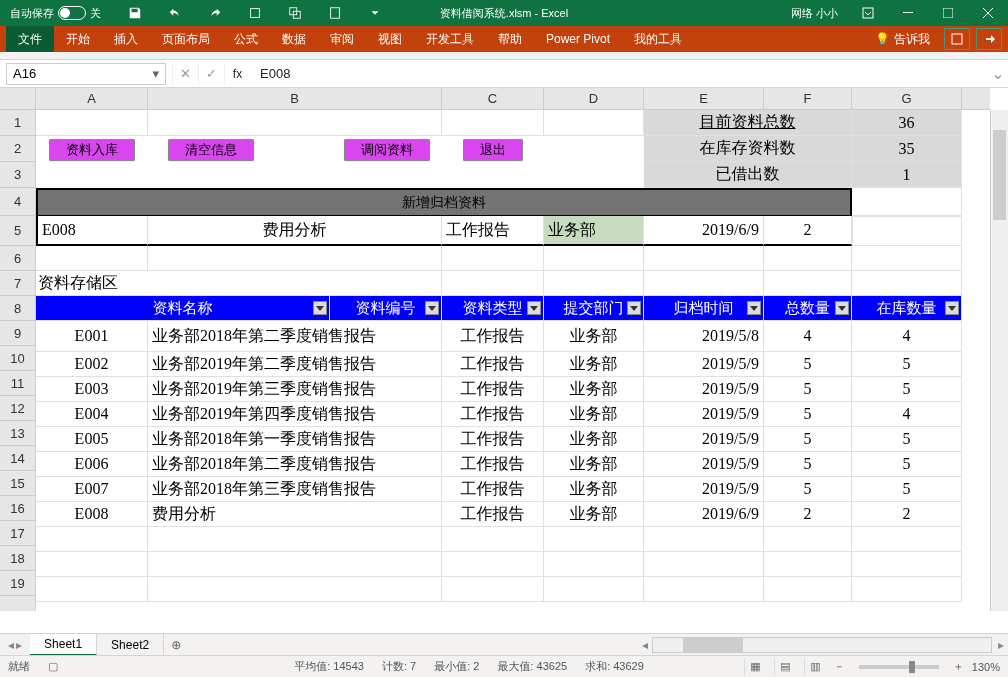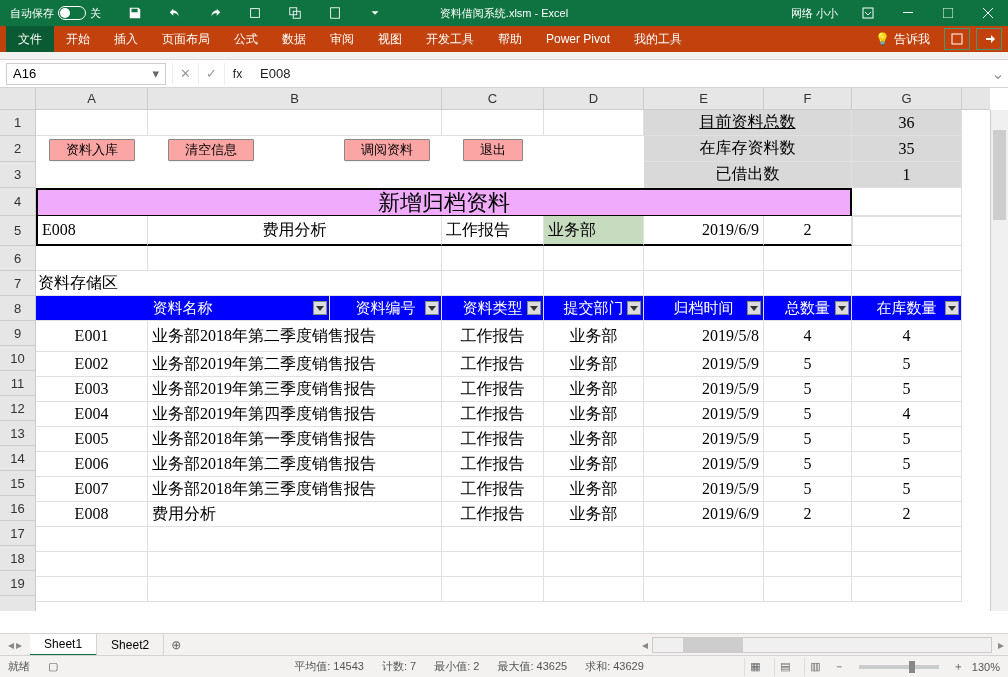--- a/index.html
+++ b/index.html
@@ -48,29 +48,29 @@
 .row-h { border-bottom: 1px solid #ccc; display: flex; align-items: center; justify-content: center; font-size: 13px; color: #333; }
 .cells { position: absolute; left: 36px; top: 22px; right: 18px; bottom: 18px; }
 .row { display: flex; position: relative; }
 .cell { border-right: 1px solid #e0e0e0; border-bottom: 1px solid #e0e0e0; font-size: 14px; display: flex; align-items: center; padding: 0 4px; overflow: hidden; white-space: nowrap; }
 
 
 .wA { width: 112px; } .wB { width: 294px; } .wC { width: 102px; } .wD { width: 100px; }
 .wE { width: 120px; } .wF { width: 88px; } .wG { width: 110px; }
 
 
-.form-btn { background: #fca5a5; border: 1px solid #888; border-radius: 1px; height: 22px; padding: 0 16px; font-size: 13px; display: inline-flex; align-items: center; cursor: pointer; box-shadow: 0 1px 0 rgba(0,0,0,.05); margin-top: 1px; }
+.form-btn { background: #d946ef; border: 1px solid #888; border-radius: 1px; height: 22px; padding: 0 16px; font-size: 13px; display: inline-flex; align-items: center; cursor: pointer; box-shadow: 0 1px 0 rgba(0,0,0,.05); margin-top: 1px; }
 .spacer { width: 30px; }
 
 
 .summary-bg { background: #d9d9d9; }
 .summary-text { font-family: "SimSun"; font-size: 16px; }
 
 
-.archive-title { background: #f0abfc; font-family: "SimSun"; font-size: 22px; justify-content: center; border: 2px solid #000 !important; border-bottom: 1px solid #000 !important; text-align: center; }
+.archive-title { background: #737373; font-family: "SimSun"; font-size: 14px; justify-content: center; border: 2px solid #000 !important; border-bottom: 1px solid #000 !important; text-align: center; }
 .archive-row .cell { border-top: none; border-bottom: 2px solid #000; font-family: "SimSun"; font-size: 16px; }
 .archive-row .cell:first-child { border-left: 2px solid #000; }
 .archive-row .cell:last-child { border-right: 2px solid #000; }
 .archive-sel { background: #c7dbbf; }
 
 
 .tbl-head { background: #0000ff; color: #fff; font-family: "SimSun"; font-size: 15px; justify-content: center; position: relative; }
 .tbl-head .flt { position: absolute; right: 2px; width: 14px; height: 14px; background: #dcdcdc; border: 1px solid #888; display: flex; align-items: center; justify-content: center; }
 .tbl-head .flt::after { content: ""; border-left: 4px solid transparent; border-right: 4px solid transparent; border-top: 5px solid #333; }
 

